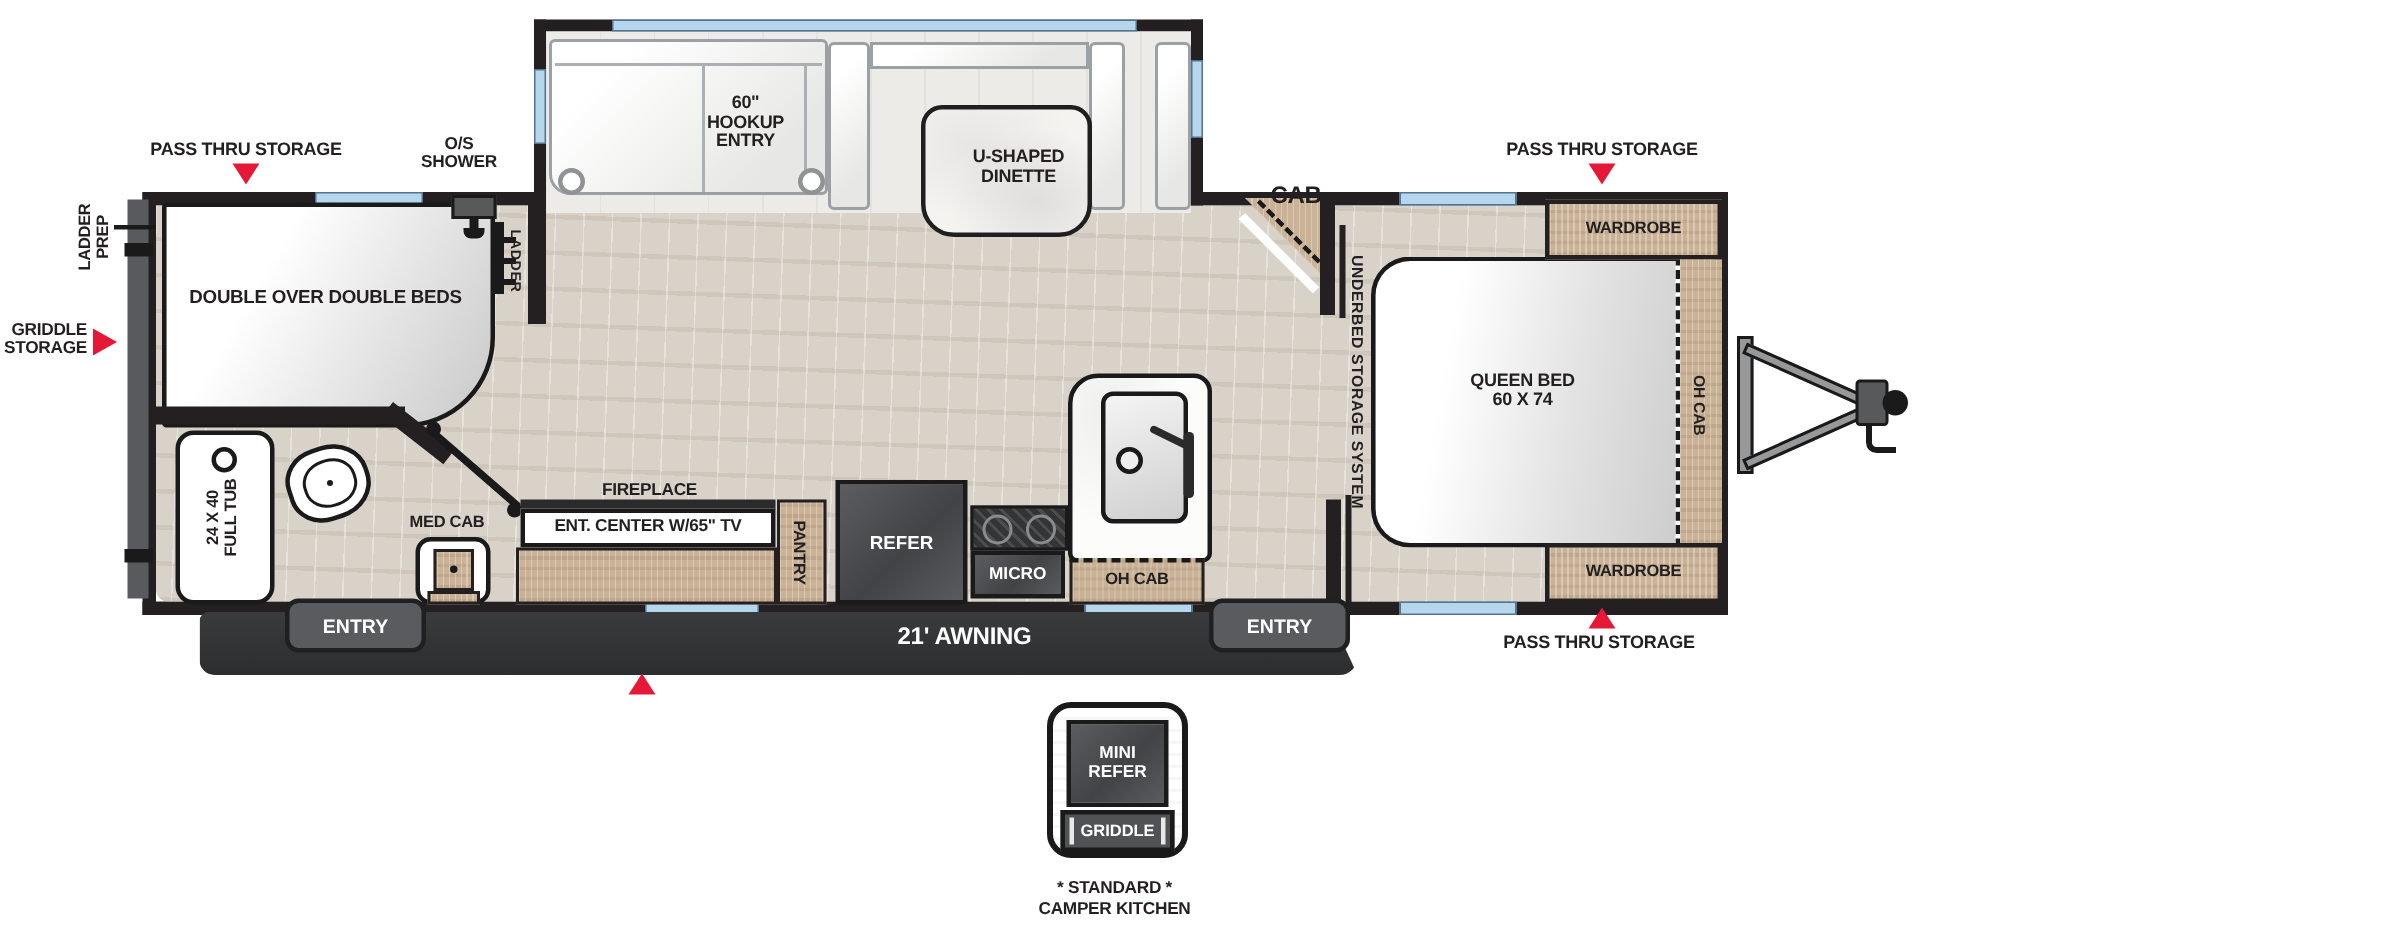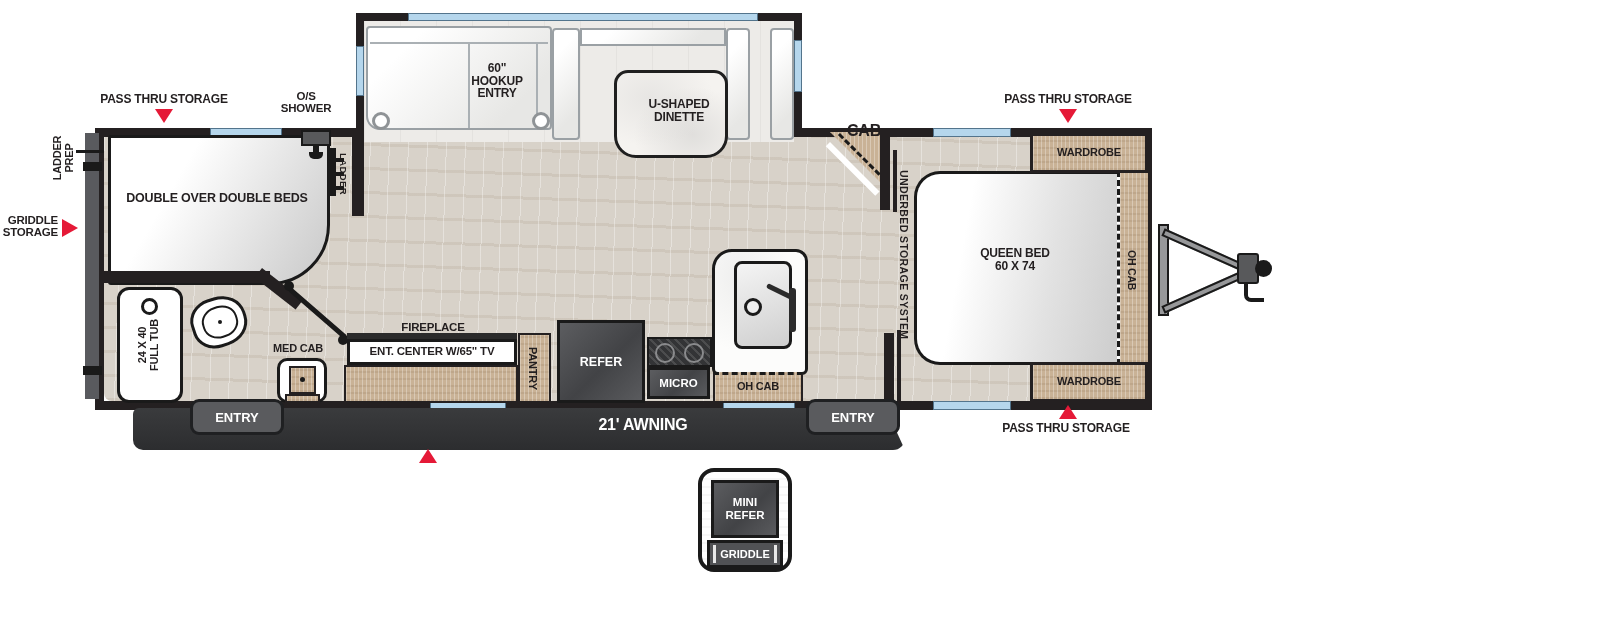--- a/index.html
+++ b/index.html
@@ -224,14 +224,17 @@
        repeating-linear-gradient(0deg,rgba(0,0,0,.03) 0 2px,rgba(0,0,0,0) 2px 8px),#fff;
        border:4px solid #1a1a1a;border-radius:16px;box-sizing:border-box;"></div>
   <div class="dark" style="left:711px;top:480px;width:68px;height:58px;font-size:11.5px;line-height:1.1;">
     <span><span>MINI</span><br><span>REFER</span></span>
   </div>
   <div class="dark" style="left:707px;top:540px;width:76px;height:28px;font-size:11px;background:#515255;border-width:3px;">
     <span>GRIDDLE</span>
   </div>
   <div class="abs" style="left:713px;top:545px;width:3px;height:18px;background:#e8e8e8;"></div>
   <div class="abs" style="left:774px;top:545px;width:3px;height:18px;background:#e8e8e8;"></div>
+  <div class="lbl" style="left:667px;top:585px;width:152px;font-size:11.5px;line-height:1.25;">
+    <span>* STANDARD *</span><br><span>CAMPER KITCHEN</span>
+  </div>
 
 </div>
 
 </body></html>

